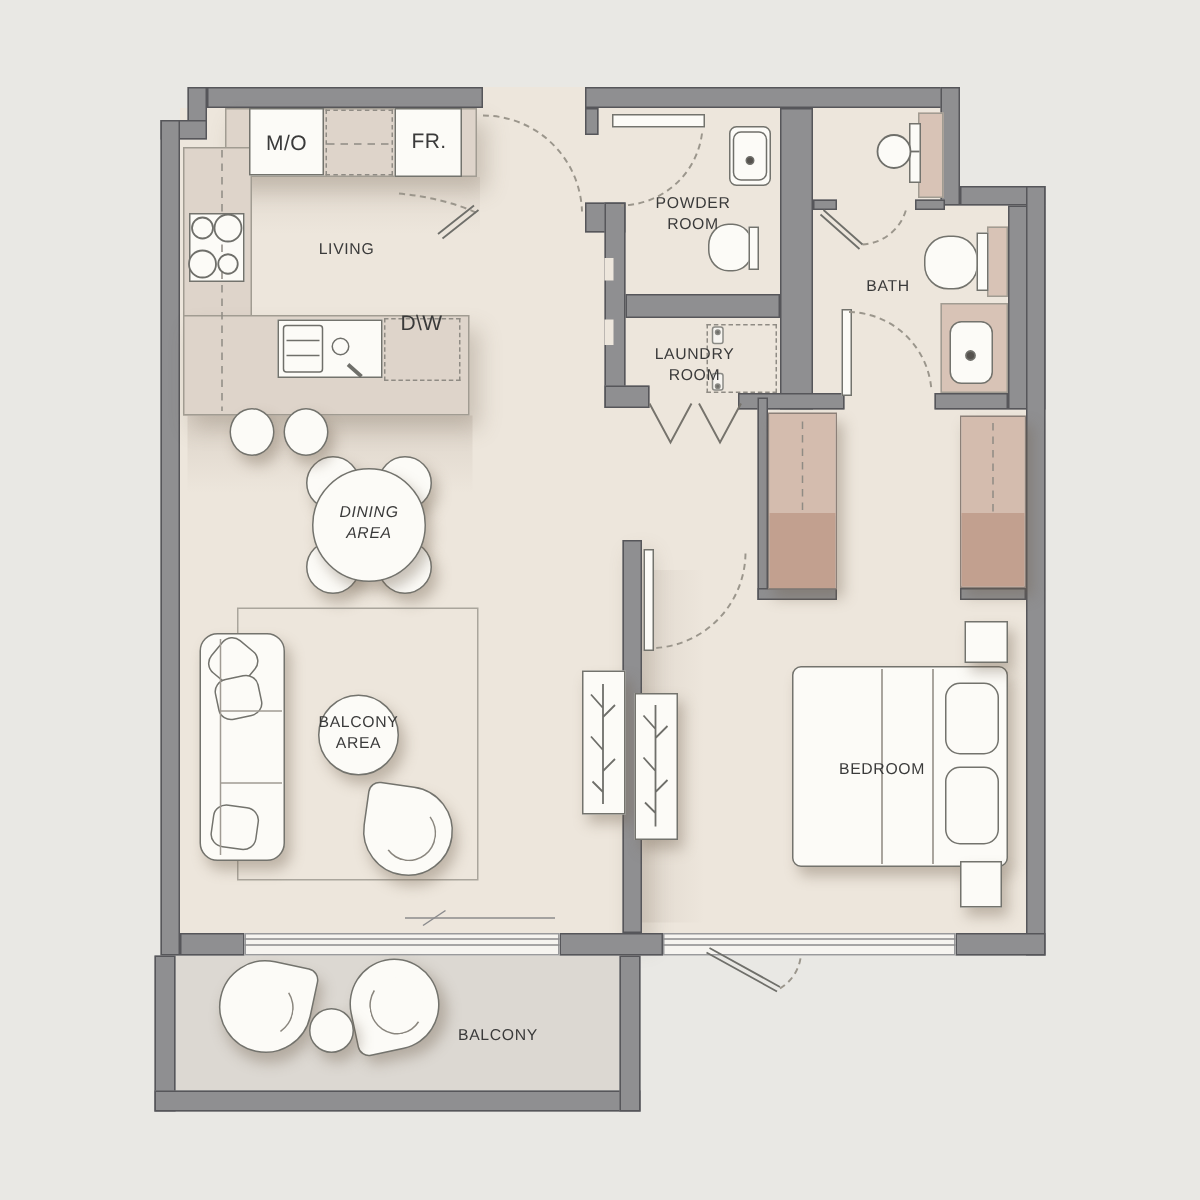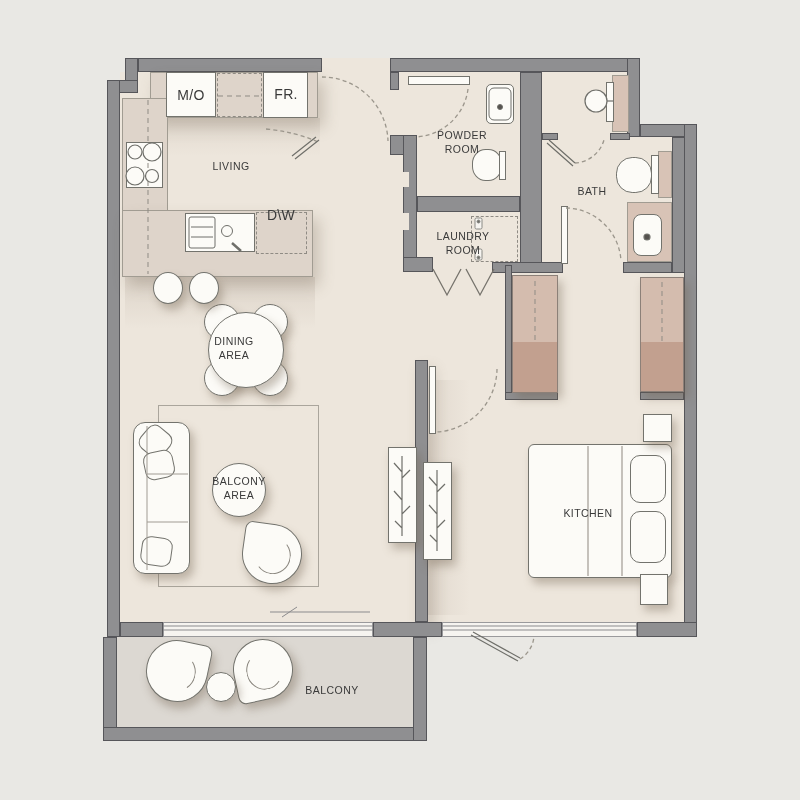--- a/index.html
+++ b/index.html
@@ -247,23 +247,23 @@
       <path d="M437 470 V551 M437 486 L429 477 M437 492 L445 484 M437 514 L429 505 M437 528 L445 520 M437 542 L430 535"></path>
     </g>
   </svg>
 
   <div class="lbl" style="left:231px;top:167px;">LIVING</div>
   <div class="lbl" style="left:462px;top:143px;">POWDER
 ROOM</div>
   <div class="lbl" style="left:592px;top:192px;">BATH</div>
   <div class="lbl" style="left:463px;top:244px;">LAUNDRY
 ROOM</div>
-  <div class="lbl" style="left:234px;top:349px;">DINING
+  <div class="lbl" style="left:246px;top:349px;font-style:italic;">DINING
 AREA</div>
   <div class="lbl" style="left:239px;top:489px;">BALCONY
 AREA</div>
-  <div class="lbl" style="left:588px;top:514px;">KITCHEN</div>
+  <div class="lbl" style="left:588px;top:514px;">BEDROOM</div>
   <div class="lbl" style="left:332px;top:691px;text-align:center;">BALCONY</div>
   <div class="lbl sm" style="left:191px;top:95px;">M/O</div>
   <div class="lbl sm" style="left:286px;top:94px;">FR.</div>
   <div class="lbl sm" style="left:281px;top:215px;">D\W</div>
 
 </div>
 
 </body></html>

